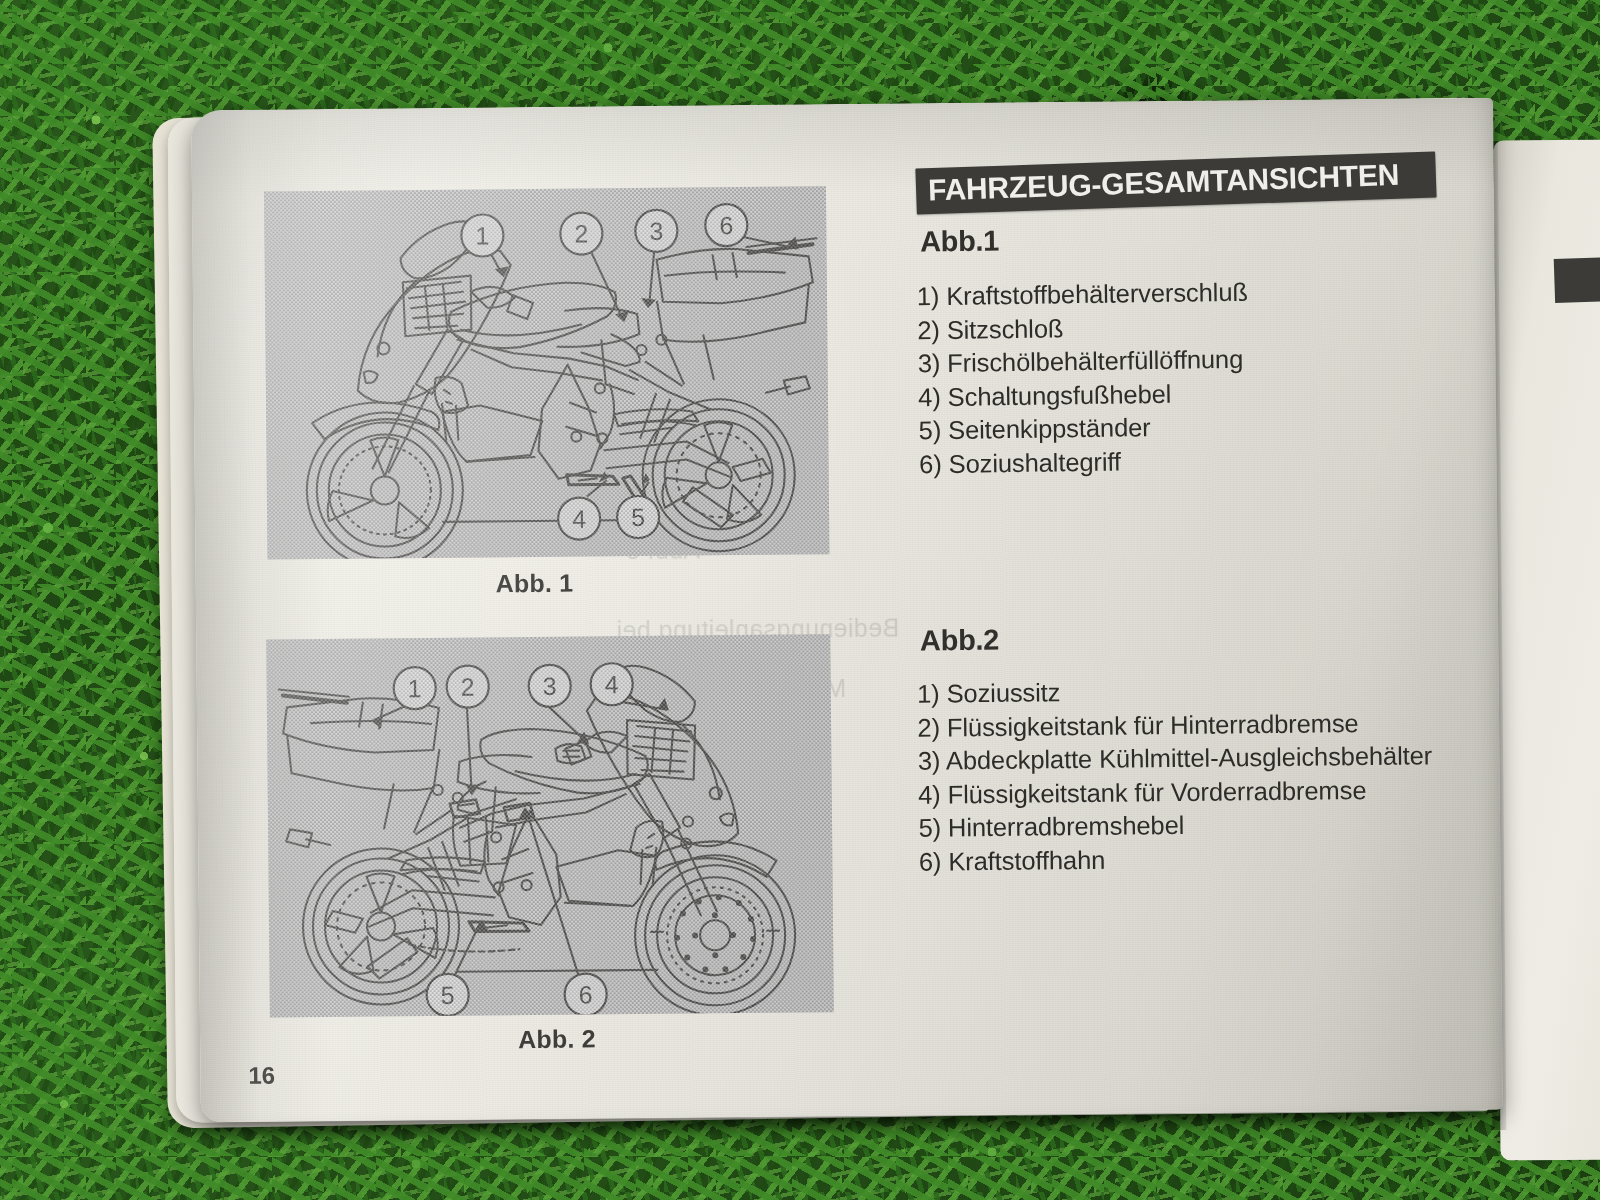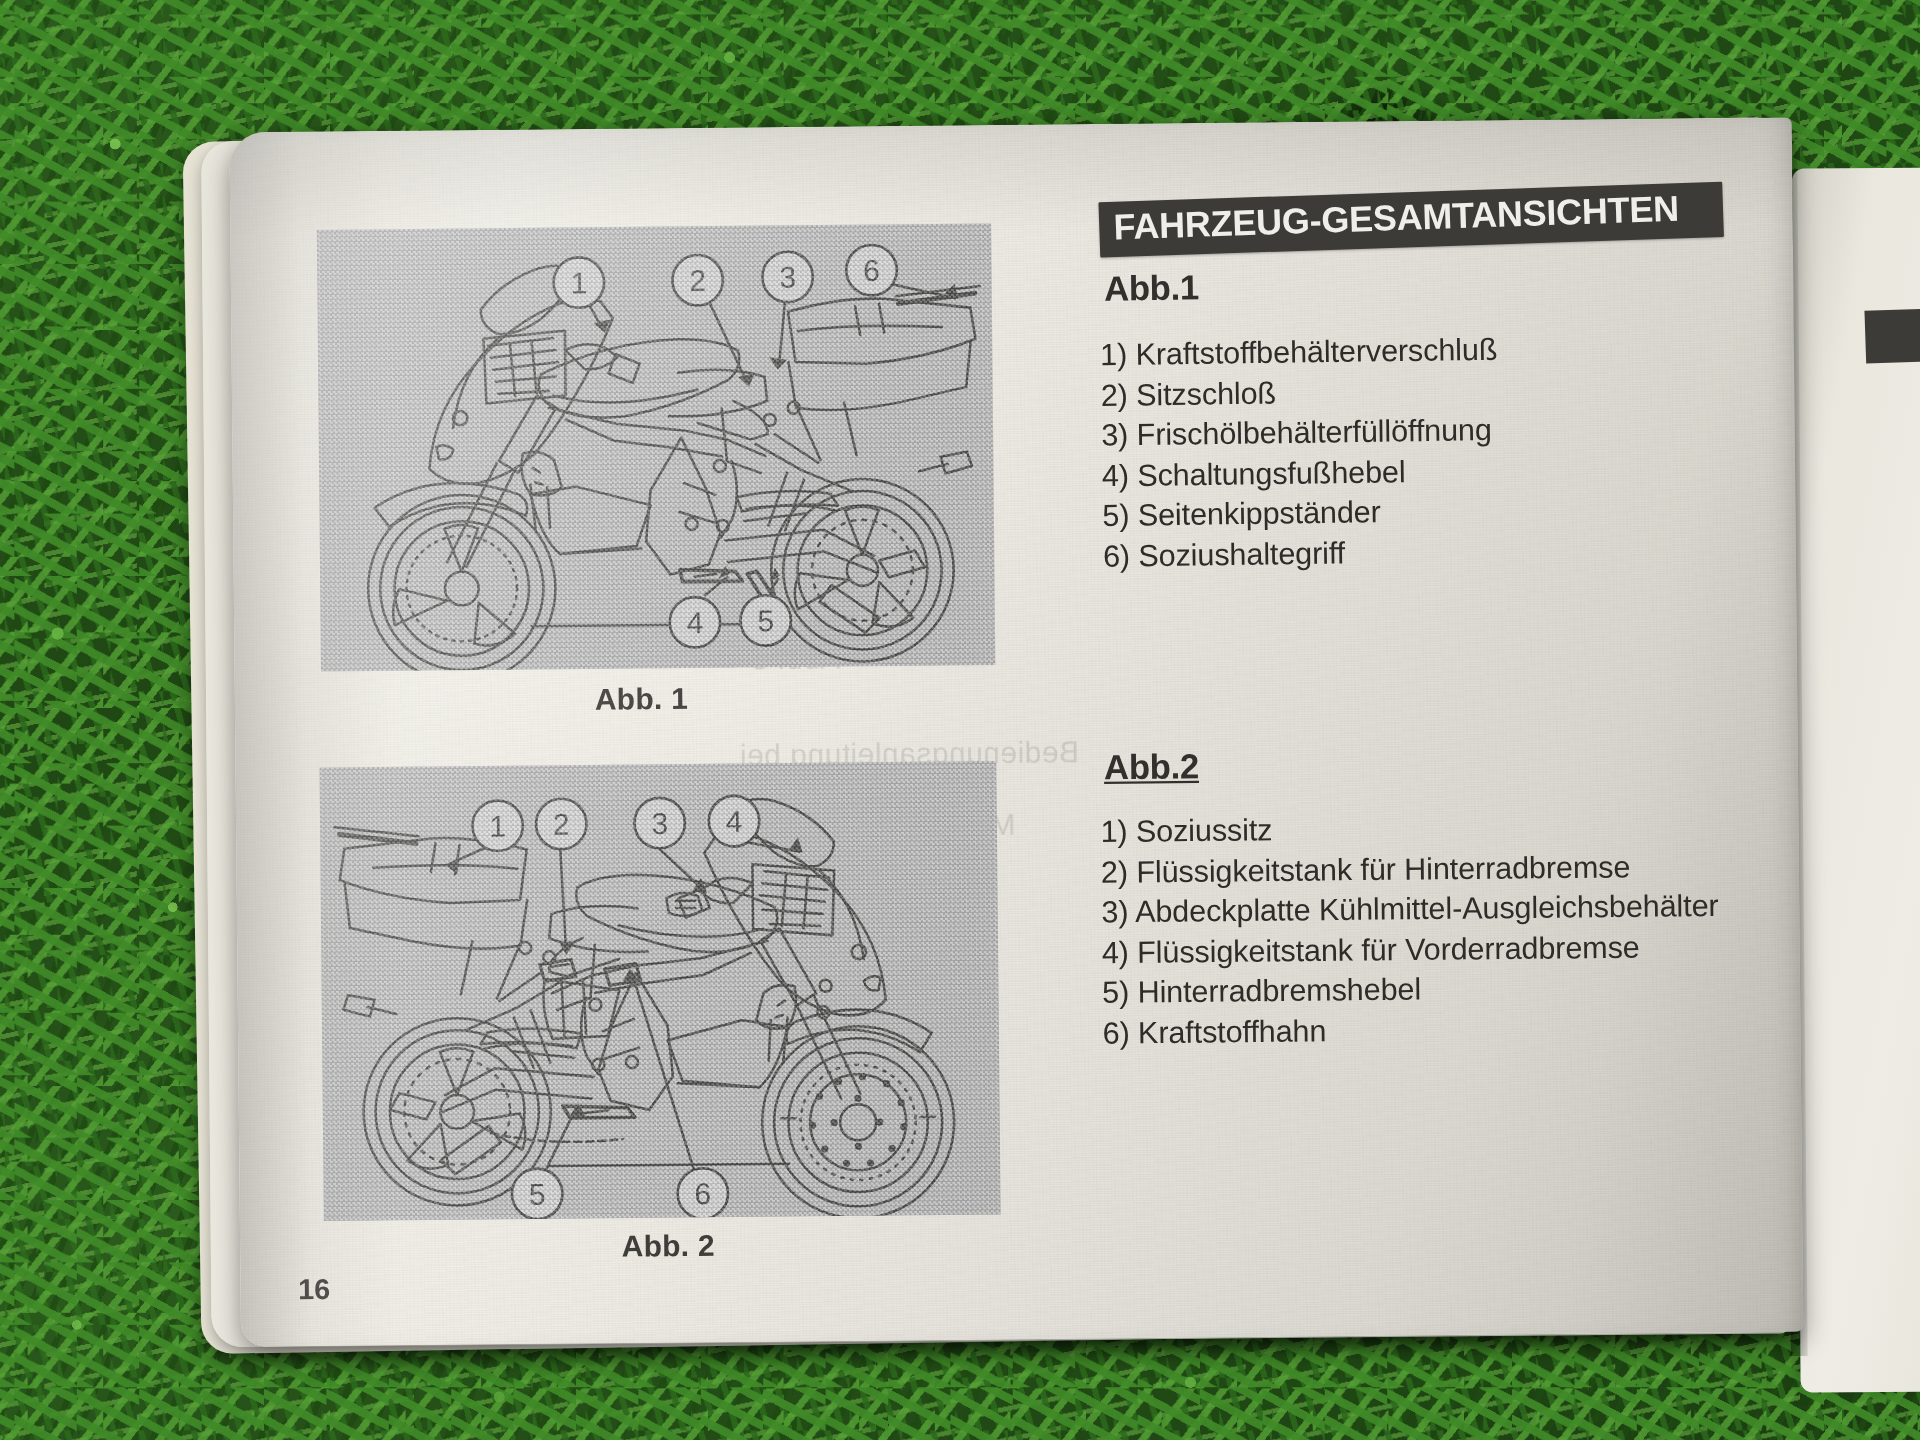--- a/index.html
+++ b/index.html
@@ -587,21 +587,21 @@
 
   <ul class="item-list" id="fig1-list" style="left:918px; top:278px; transform: rotate(-0.8deg);">
       <li>1) Kraftstoffbehälterverschluß</li>
       <li>2) Sitzschloß</li>
       <li>3) Frischölbehälterfüllöffnung</li>
       <li>4) Schaltungsfußhebel</li>
       <li>5) Seitenkippständer</li>
       <li>6) Soziushaltegriff</li>
     </ul>
 
-  <div class="fig-heading" style="left:920px; top:624px; transform: rotate(-0.6deg); text-decoration: underline;">Abb.2</div>
+  <div class="fig-heading" style="left:920px; top:624px; transform: rotate(-0.6deg);">Abb.2</div>
 
   <ul class="item-list" id="fig2-list" style="left:918px; top:675px; transform: rotate(-0.6deg);">
       <li>1) Soziussitz</li>
       <li>2) Flüssigkeitstank für Hinterradbremse</li>
       <li>3) Abdeckplatte Kühlmittel-Ausgleichsbehälter</li>
       <li>4) Flüssigkeitstank für Vorderradbremse</li>
       <li>5) Hinterradbremshebel</li>
       <li>6) Kraftstoffhahn</li>
     </ul>
 

